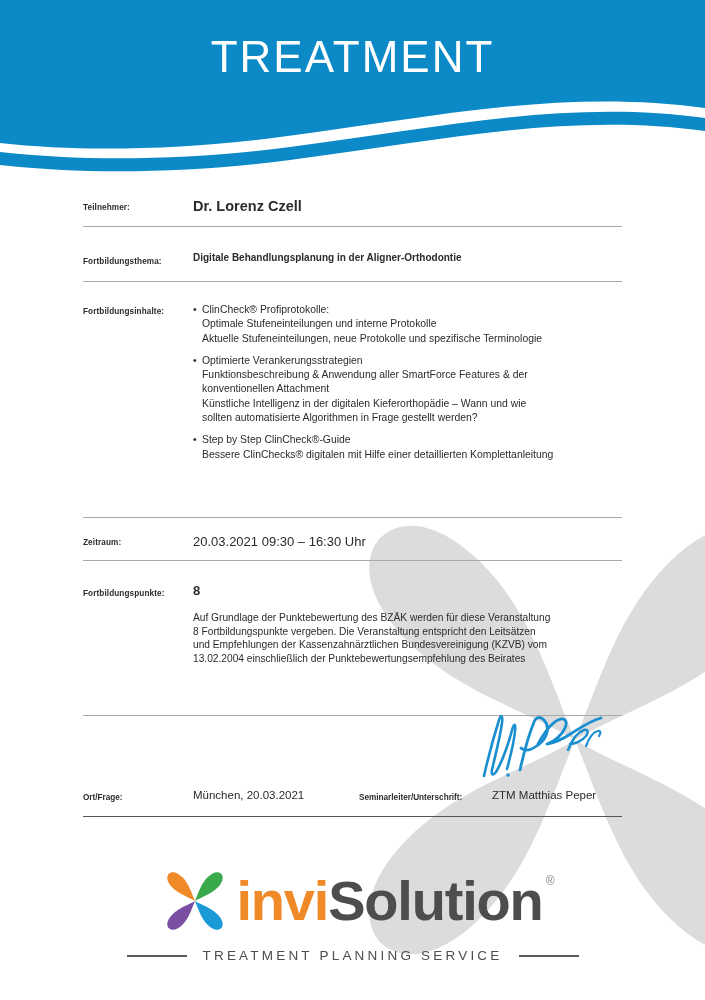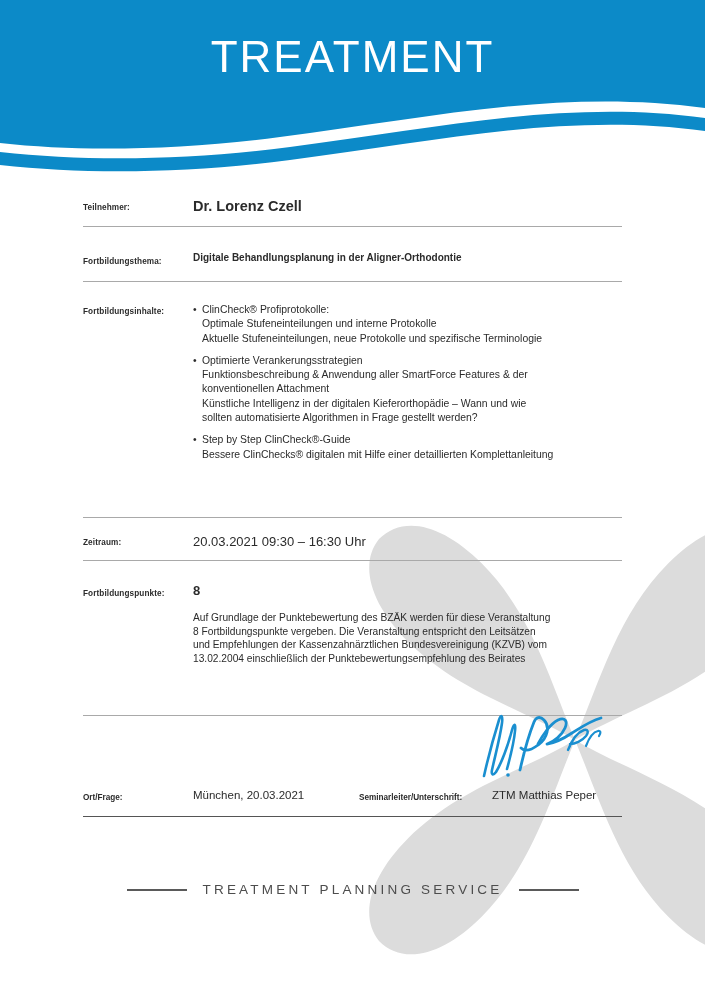--- a/index.html
+++ b/index.html
@@ -257,20 +257,29 @@
 
     <div class="sig-label" style="left:83px; top:793px;">Ort/Frage:</div>
     <div class="sig-value" style="left:193px; top:789px;">München, 20.03.2021</div>
     <div class="sig-label" style="left:359px; top:793px;">Seminarleiter/Unterschrift:</div>
     <div class="sig-value" style="left:492px; top:789px;">ZTM Matthias Peper</div>
 
     <div class="divider dark" style="top:816px;"></div>
   </div>
 
   <div class="logo-wrap">
+    <div class="logo-main">
+      <svg class="logo-mark" viewBox="0 0 100 100" xmlns="http://www.w3.org/2000/svg">
+        <path d="M50 50 C40 44 26 40 16 30 C8 22 6 14 10 9 C15 4 23 6 31 14 C41 24 45 38 50 50 Z" fill="#f08a28"></path>
+        <path d="M50 50 C60 44 74 40 84 30 C92 22 94 14 90 9 C85 4 77 6 69 14 C59 24 55 38 50 50 Z" fill="#3aa94b"></path>
+        <path d="M50 50 C40 56 26 60 16 70 C8 78 6 86 10 91 C15 96 23 94 31 86 C41 76 45 62 50 50 Z" fill="#7a4fa3"></path>
+        <path d="M50 50 C60 56 74 60 84 70 C92 78 94 86 90 91 C85 96 77 94 69 86 C59 76 55 62 50 50 Z" fill="#1a9ad6"></path>
+      </svg>
+      <div class="logo-text"><span class="logo-invi">invi</span><span class="logo-sol">Solution</span><span class="logo-reg">®</span></div>
+    </div>
     <div class="tagline-row">
       <span class="tag-dash"></span>
       <span class="tagline">TREATMENT PLANNING SERVICE</span>
       <span class="tag-dash"></span>
     </div>
   </div>
 
 </div>
 
 </body></html>

